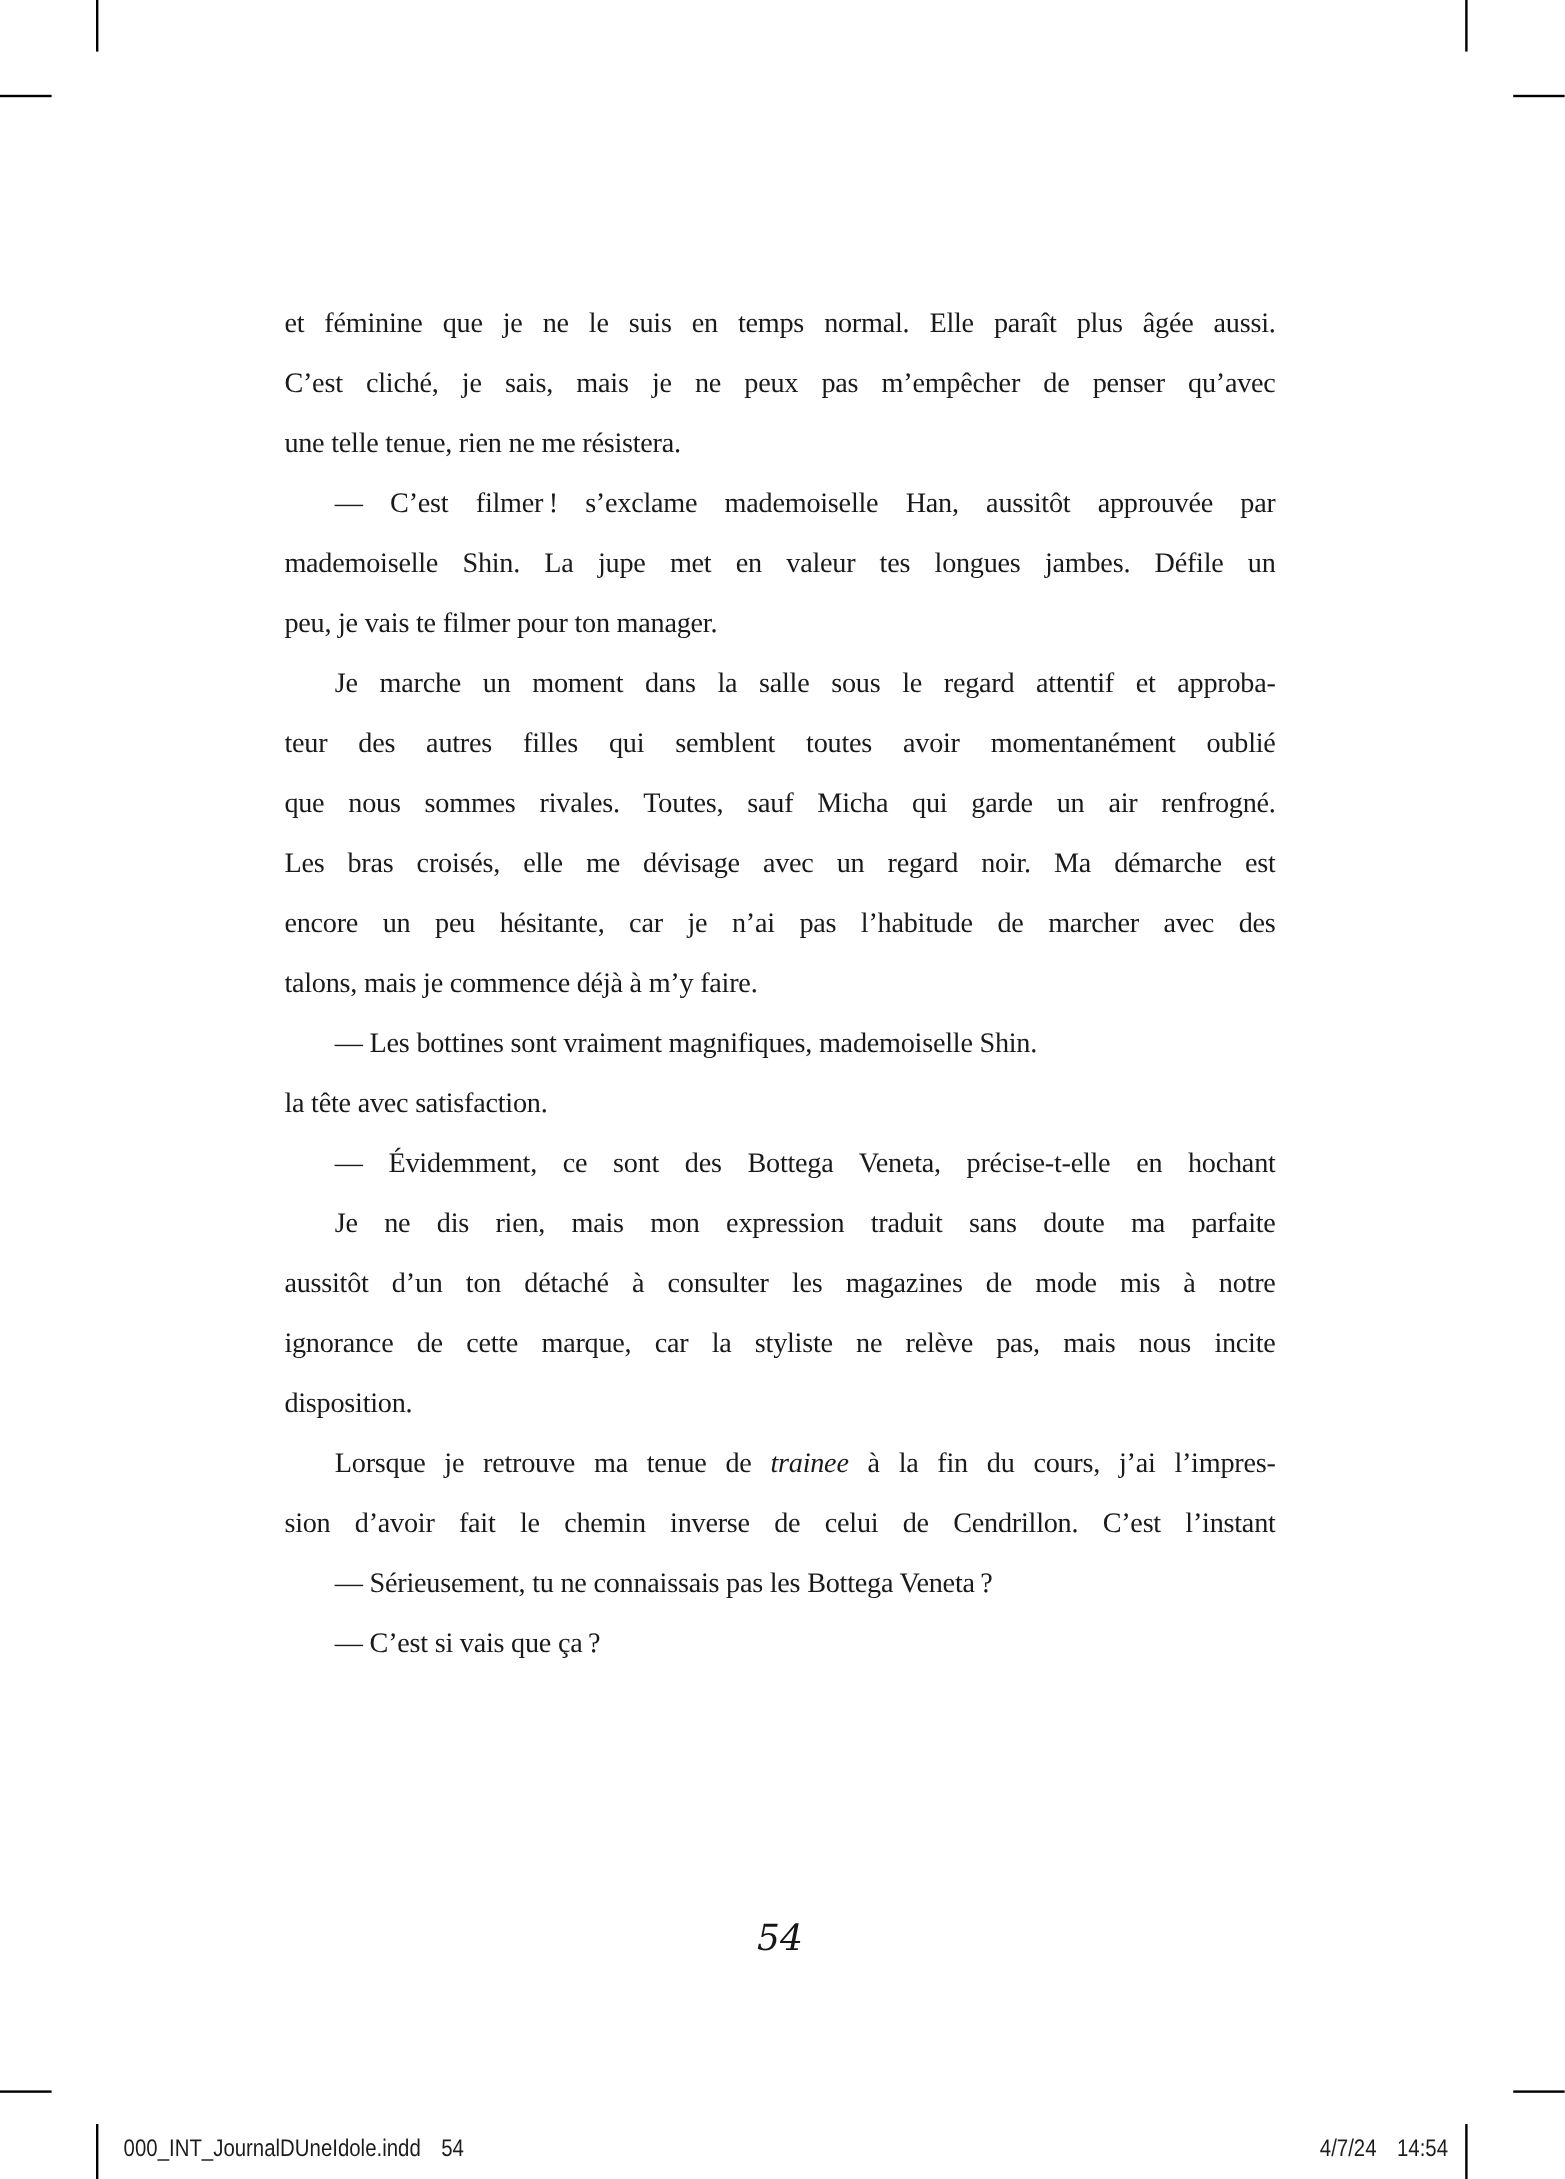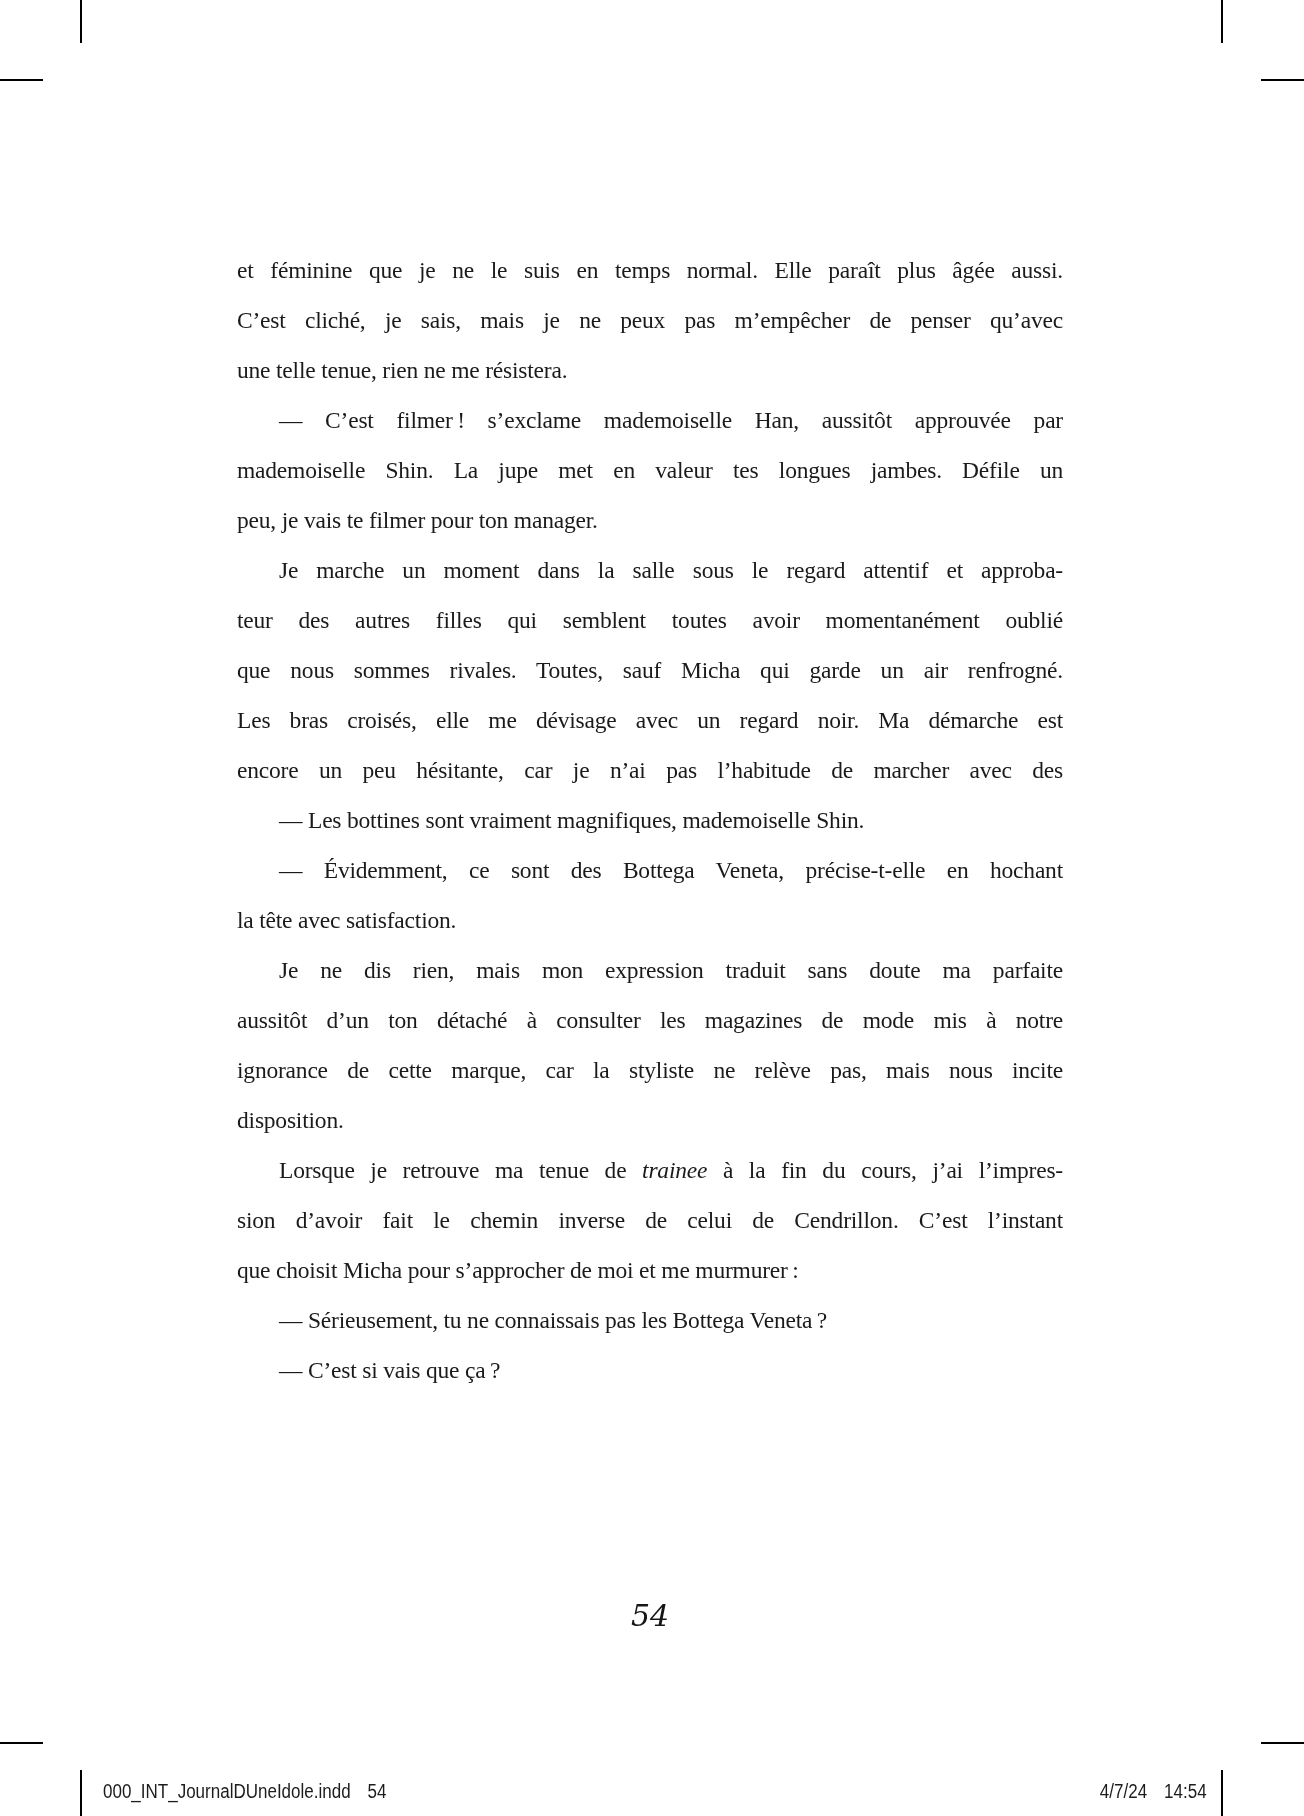--- a/index.html
+++ b/index.html
@@ -89,30 +89,30 @@
       <div class="line just"><span>C’est cliché, je sais, mais je ne peux pas m’empêcher de penser qu’avec</span></div>
       <div class="line"><span>une telle tenue, rien ne me résistera.</span></div>
       <div class="line indent just"><span>— C’est filmer ! s’exclame mademoiselle Han, aussitôt approuvée par</span></div>
       <div class="line just"><span>mademoiselle Shin. La jupe met en valeur tes longues jambes. Défile un</span></div>
       <div class="line"><span>peu, je vais te filmer pour ton manager.</span></div>
       <div class="line indent just"><span>Je marche un moment dans la salle sous le regard attentif et approba-</span></div>
       <div class="line just"><span>teur des autres filles qui semblent toutes avoir momentanément oublié</span></div>
       <div class="line just"><span>que nous sommes rivales. Toutes, sauf Micha qui garde un air renfrogné.</span></div>
       <div class="line just"><span>Les bras croisés, elle me dévisage avec un regard noir. Ma démarche est</span></div>
       <div class="line just"><span>encore un peu hésitante, car je n’ai pas l’habitude de marcher avec des</span></div>
+      <div class="line"><span>talons, mais je commence déjà à m’y faire.</span></div>
       <div class="line indent"><span>— Les bottines sont vraiment magnifiques, mademoiselle Shin.</span></div>
+      <div class="line"><span>la tête avec satisfaction.</span></div>
       <div class="line indent just"><span>— Évidemment, ce sont des Bottega Veneta, précise-t-elle en hochant</span></div>
-      <div class="line"><span>la tête avec satisfaction.</span></div>
       <div class="line indent just"><span>Je ne dis rien, mais mon expression traduit sans doute ma parfaite</span></div>
       <div class="line just"><span>aussitôt d’un ton détaché à consulter les magazines de mode mis à notre</span></div>
       <div class="line just"><span>ignorance de cette marque, car la styliste ne relève pas, mais nous incite</span></div>
       <div class="line"><span>disposition.</span></div>
       <div class="line indent just"><span>Lorsque je retrouve ma tenue de </span><span class="it">trainee</span><span> à la fin du cours, j’ai l’impres-</span></div>
       <div class="line just"><span>sion d’avoir fait le chemin inverse de celui de Cendrillon. C’est l’instant</span></div>
-      <div class="line"><span>que choisit Micha pour s’approcher de moi et me murmurer :</span></div>
       <div class="line indent"><span>— Sérieusement, tu ne connaissais pas les Bottega Veneta ?</span></div>
       <div class="line indent"><span>— C’est si vais que ça ?</span></div>
     </div>
 
   <div class="folio">54</div>
 
   <div class="slug">
     <span class="slug-left"><span>000_INT_JournalDUneIdole.indd</span><span class="slug-gap"></span><span>54</span></span>
     <span class="slug-right"><span>4/7/24</span><span class="slug-gap"></span><span>14:54</span></span>
   </div>

